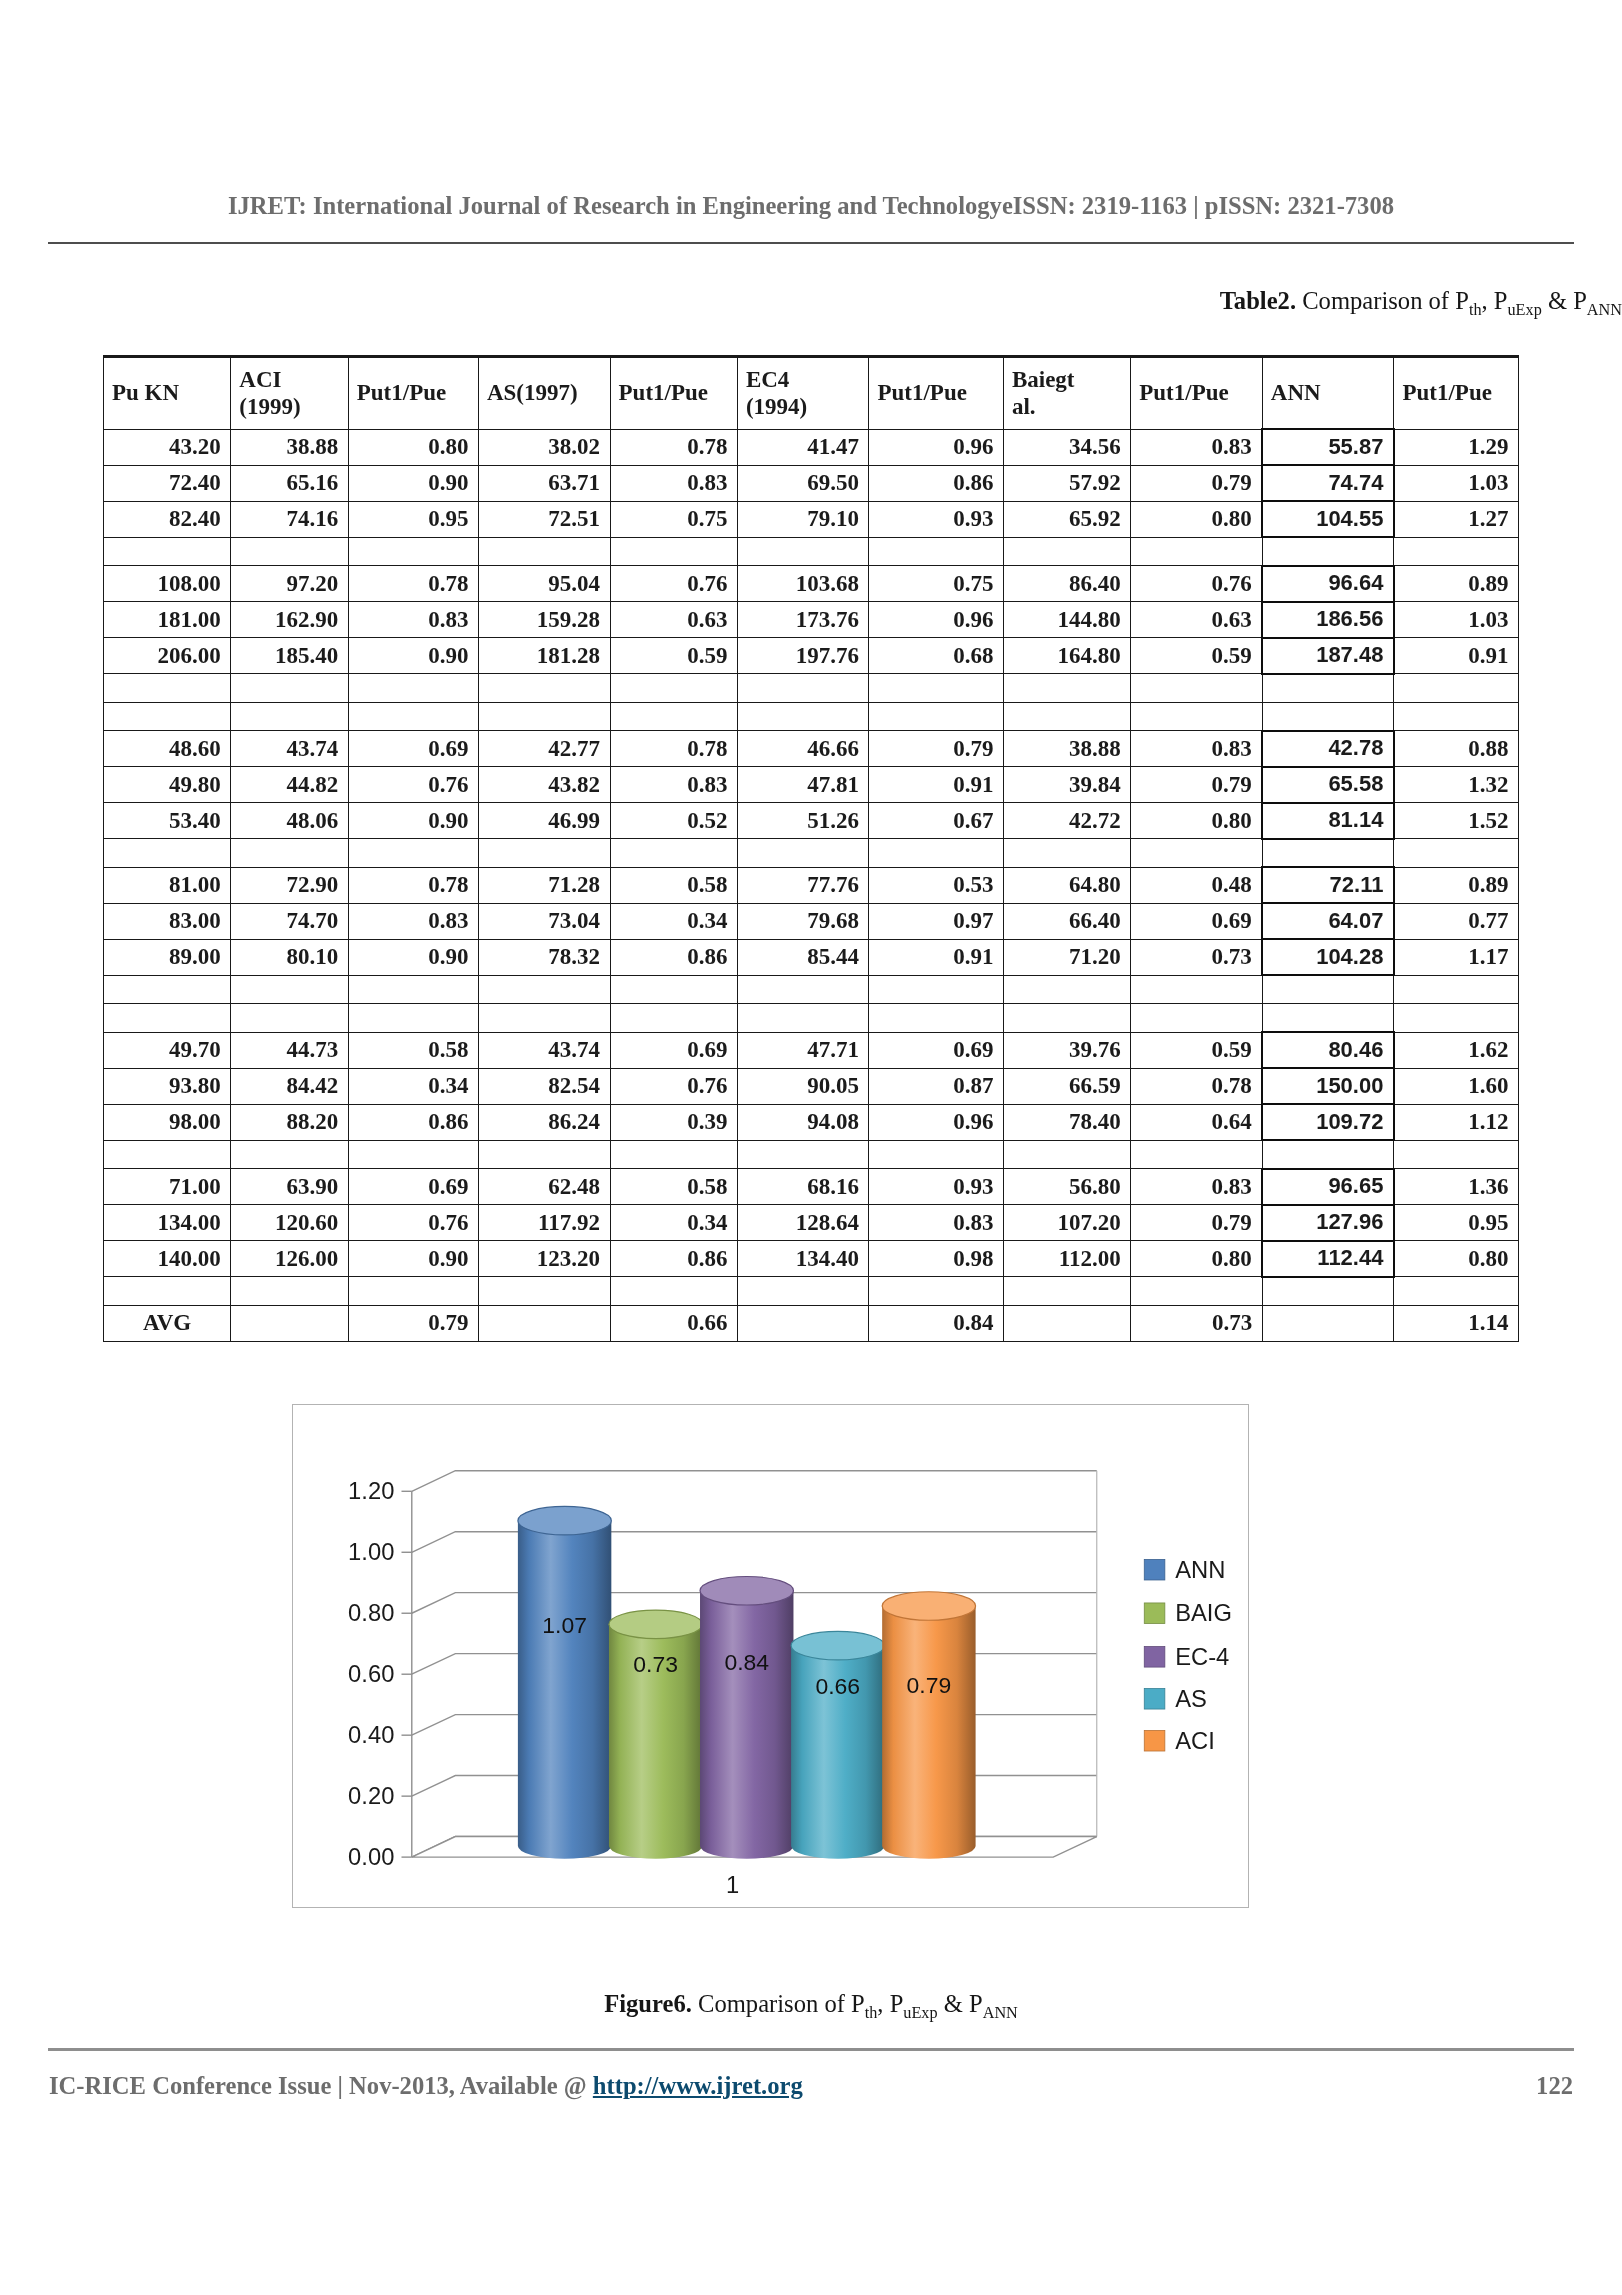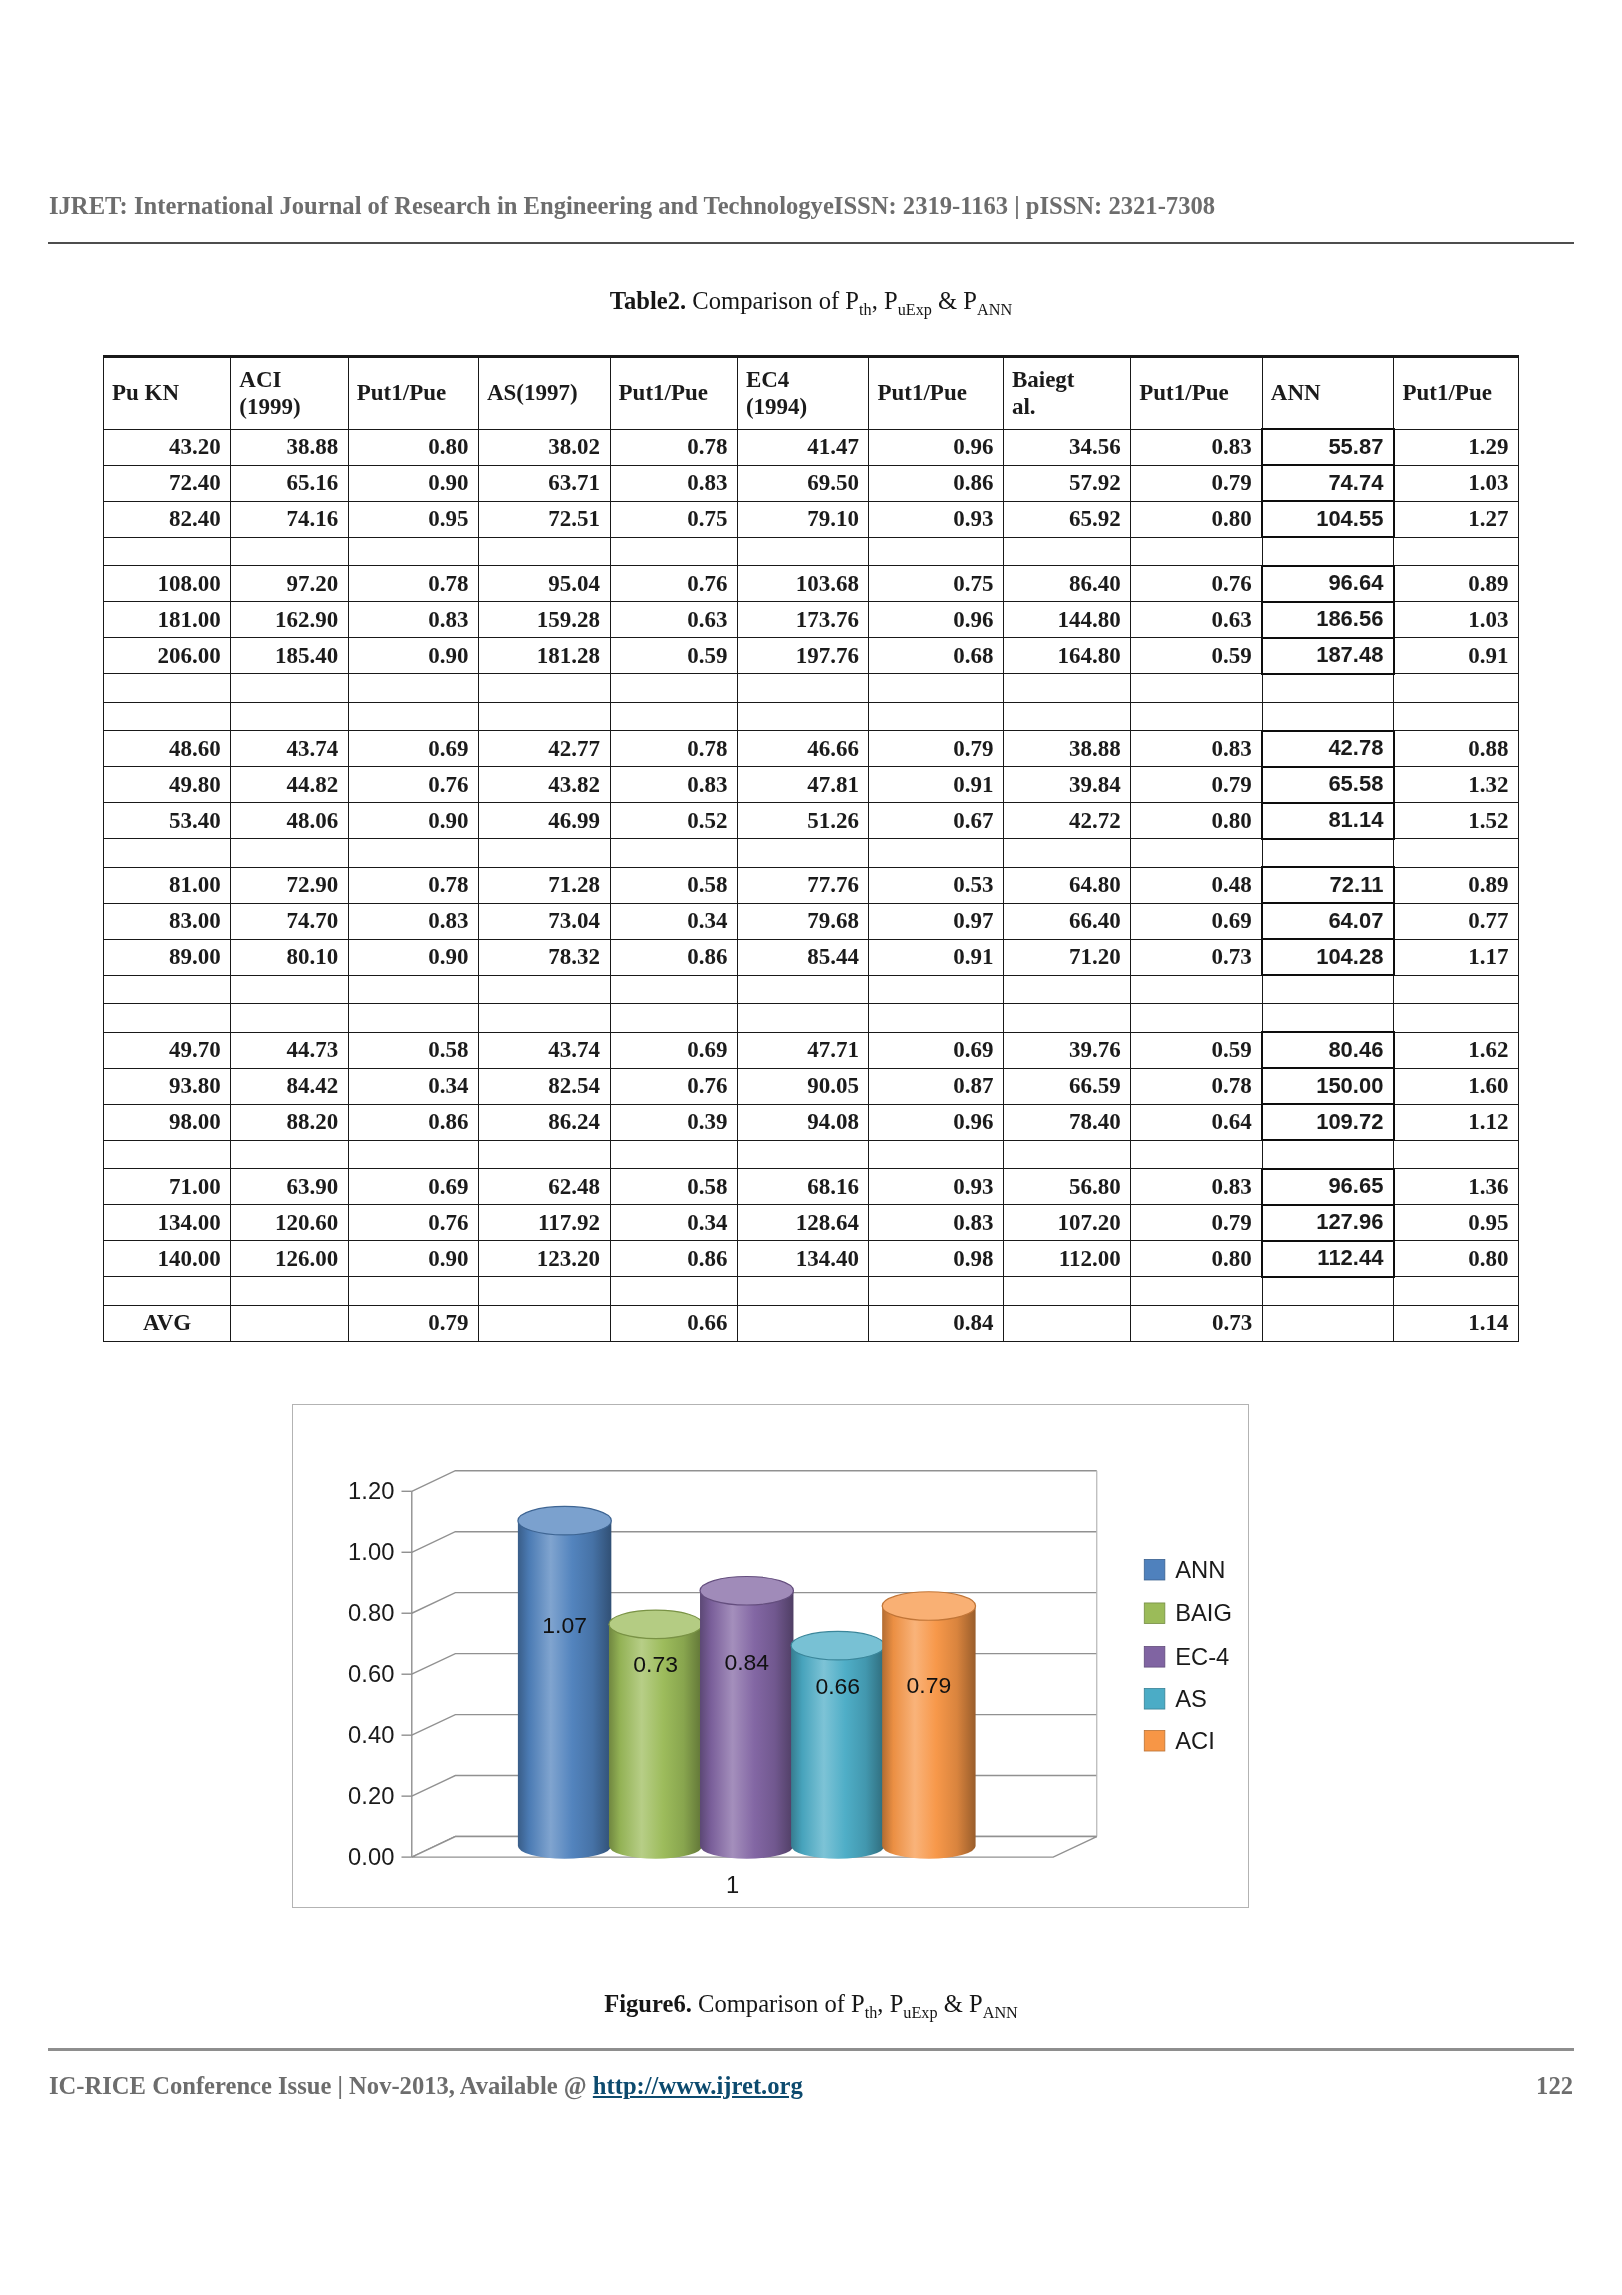--- a/index.html
+++ b/index.html
@@ -1,25 +1,25 @@
 <!DOCTYPE html>
 <html style="font-size:12.7px"><head>
 <meta charset="utf-8">
 <style>
   html,body{margin:0;padding:0;background:#ffffff;}
   .page{position:relative;width:1622px;height:2295px;background:#ffffff;
         font-family:"Liberation Serif",serif;overflow:hidden;color:#1b1b1b;}
 
   
   .hdr{position:absolute;top:192px;left:49px;right:49px;display:flex;
-       justify-content:flex-start;font-weight:bold;font-size:24.6px;color:#6d6d6d;}
+       justify-content:center;font-weight:bold;font-size:24.6px;color:#6d6d6d;}
   .hdr-rule{position:absolute;top:242px;left:48px;right:48px;border-top:2.4px solid #4e4e4e;}
 
   
-  .tbl-caption{position:absolute;top:287px;left:0;width:100%;text-align:center;
+  .tbl-caption{position:absolute;top:287px;left:0;width:100%;text-align:right;
                font-size:24.6px;color:#161616;}
   .fig-caption{position:absolute;top:1942px;left:0;width:100%;text-align:center;
                font-size:24.6px;color:#161616;margin-top:48px;}
   .bold{font-weight:bold;}
   sub{font-size:66%;}
 
   
   table{position:absolute;top:355px;left:91px;width:1416px;border-collapse:collapse;
         table-layout:fixed;margin-left:12px;}
   th,td{border:1.6px solid #191919;font-weight:bold;font-size:23px;overflow:hidden;

